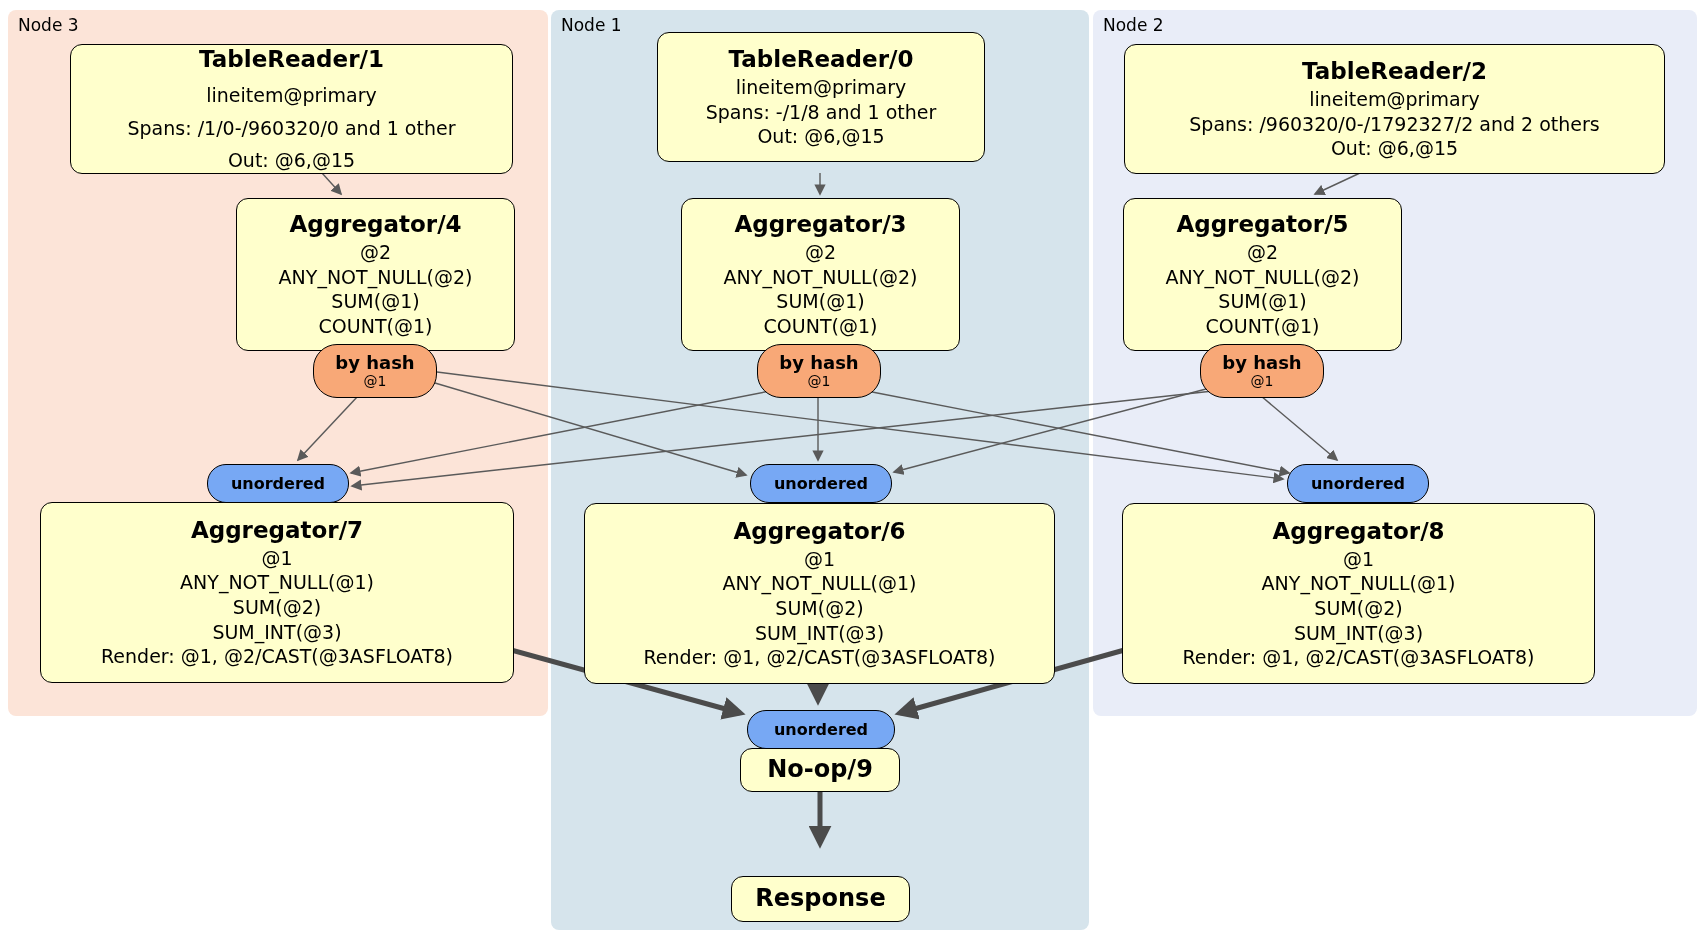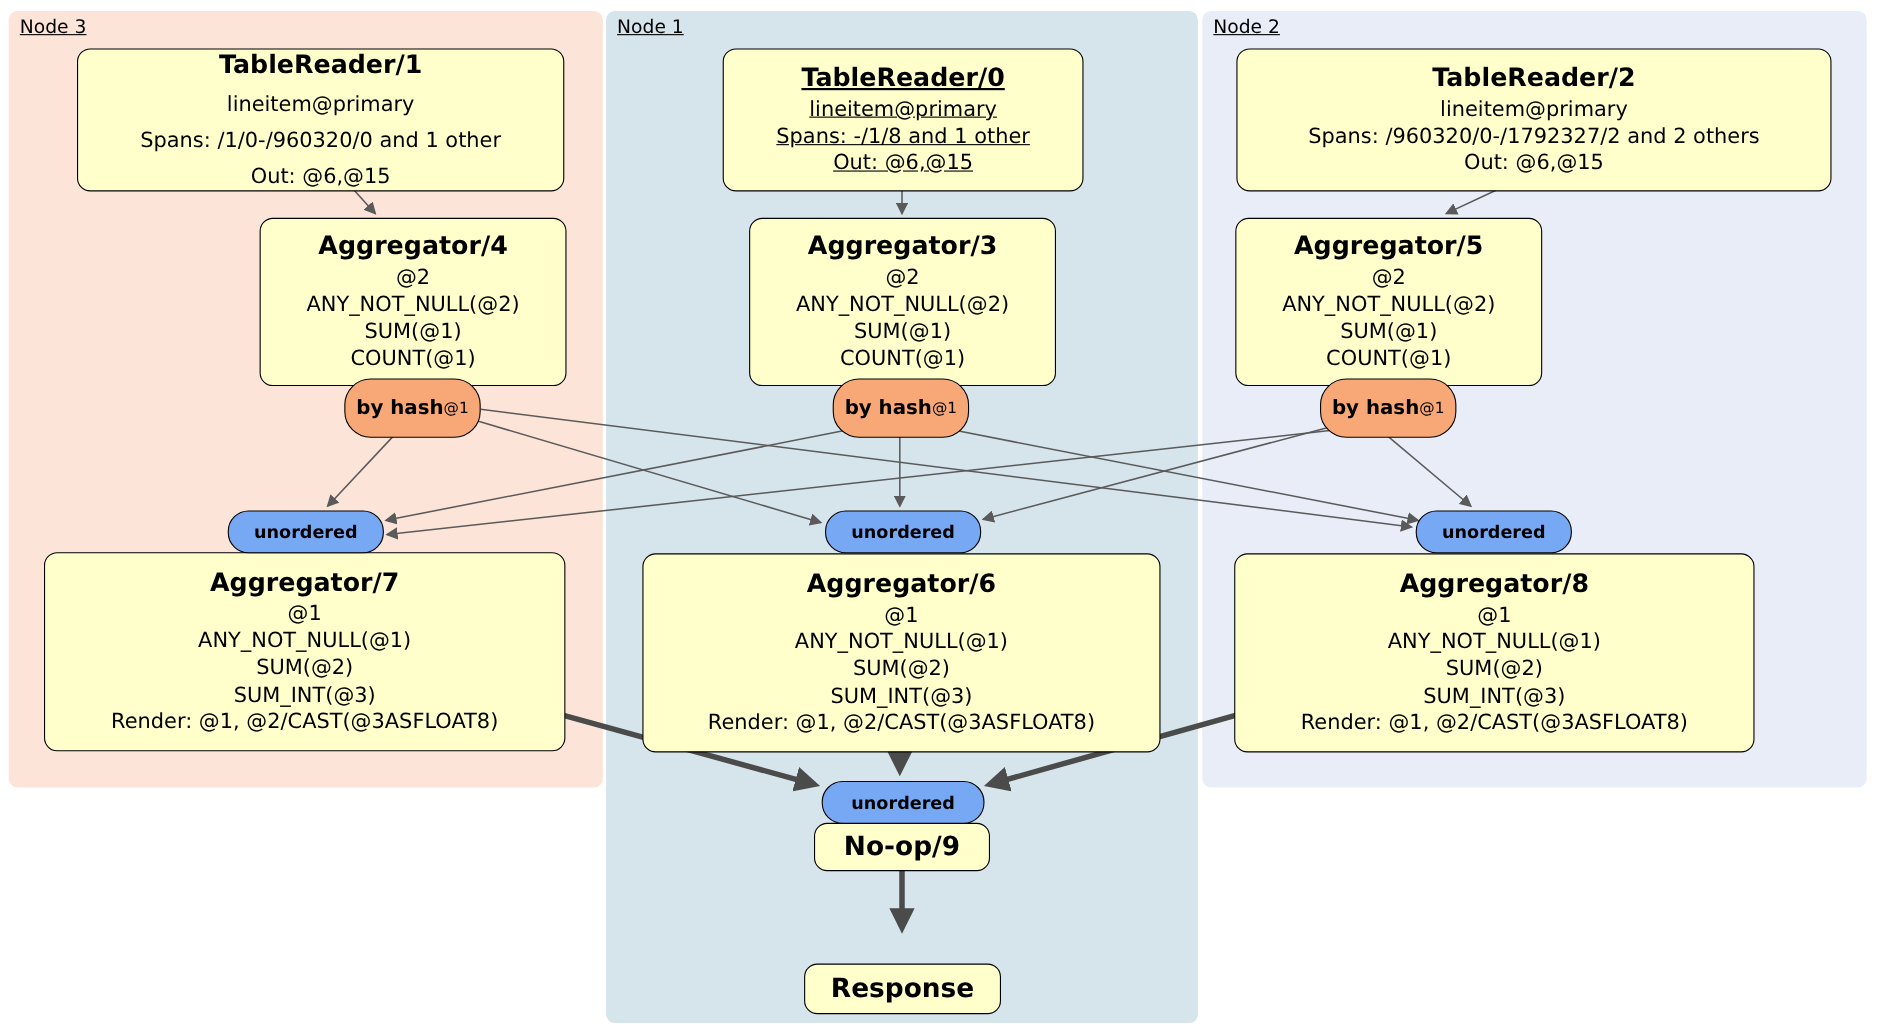--- a/index.html
+++ b/index.html
@@ -6,21 +6,21 @@
   .canvas{
     position:relative;
     width:1708px;height:940px;
     font-family:"DejaVu Sans","Liberation Sans",sans-serif;
     color:#000;
     overflow:hidden;
     background:#ffffff;
   }
   
   .panel{position:absolute;border-radius:8px;z-index:0;}
-  .panel-label{position:absolute;top:5px;left:10px;font-size:17px;color:#000;text-decoration:underline;}
+  .panel-label{position:absolute;top:5px;left:10px;font-size:17px;color:#000;}
   .panel-node3{background:var(--panel-node3,#fce4d8);}
   .panel-node1{background:var(--panel-node1,#d6e4ec);}
   .panel-node2{background:var(--panel-node2,#e9edf8);}
   
   svg.edges{position:absolute;left:0;top:0;z-index:1;}
   line.thin{stroke:var(--edge-thin,#5a5a5a);stroke-width:1.4;}
   line.thick{stroke:var(--edge-thick,#4b4b4b);stroke-width:5;}
   .mk-thin{fill:var(--edge-thin,#5a5a5a);}
   .mk-thick{fill:var(--edge-thick,#4b4b4b);}
   
@@ -33,21 +33,21 @@
     text-align:center;line-height:1.3;font-size:19px;white-space:nowrap;
   }
   .pbox .title{font-weight:bold;font-size:23px;line-height:1.3;}
   .pbox.small .title{font-size:24px;}
   
   .router{
     position:absolute;z-index:3;
     background:var(--router-fill,#f8a877);
     border:1.6px solid var(--border,#000);
     border-radius:24px;
-    display:flex;justify-content:center;align-items:center;
+    display:flex;flex-direction:column;justify-content:center;align-items:center;
     text-align:center;
   }
   .router .label{font-weight:bold;font-size:18px;line-height:1.15;}
   .router .sub{font-size:14px;line-height:1.15;}
   
   .sync{
     position:absolute;z-index:3;
     background:var(--sync-fill,#77a8f4);
     border:1.6px solid var(--border,#000);
     border-radius:19px;
@@ -101,21 +101,21 @@
     <line class="thick" x1="1128" y1="649" x2="900" y2="713" marker-end="url(#arrow-thick)"></line>
     <line class="thick" x1="820" y1="790" x2="820" y2="843" marker-end="url(#arrow-thick)"></line>
   </svg>
 
   <div class="pbox" style="left:70px;top:44px;width:441px;height:128px;justify-content:space-between;">
     <div class="title">TableReader/1</div>
     <div>lineitem@primary</div>
     <div>Spans: /1/0-/960320/0 and 1 other</div>
     <div>Out: @6,@15</div>
   </div>
-  <div class="pbox" style="left:657px;top:44px;width:326px;height:128px;text-decoration:underline;">
+  <div class="pbox" style="left:657px;top:32px;width:326px;height:128px;">
     <div class="title">TableReader/0</div>
     <div>lineitem@primary</div>
     <div>Spans: -/1/8 and 1 other</div>
     <div>Out: @6,@15</div>
   </div>
   <div class="pbox" style="left:1124px;top:44px;width:539px;height:128px;">
     <div class="title">TableReader/2</div>
     <div>lineitem@primary</div>
     <div>Spans: /960320/0-/1792327/2 and 2 others</div>
     <div>Out: @6,@15</div>

